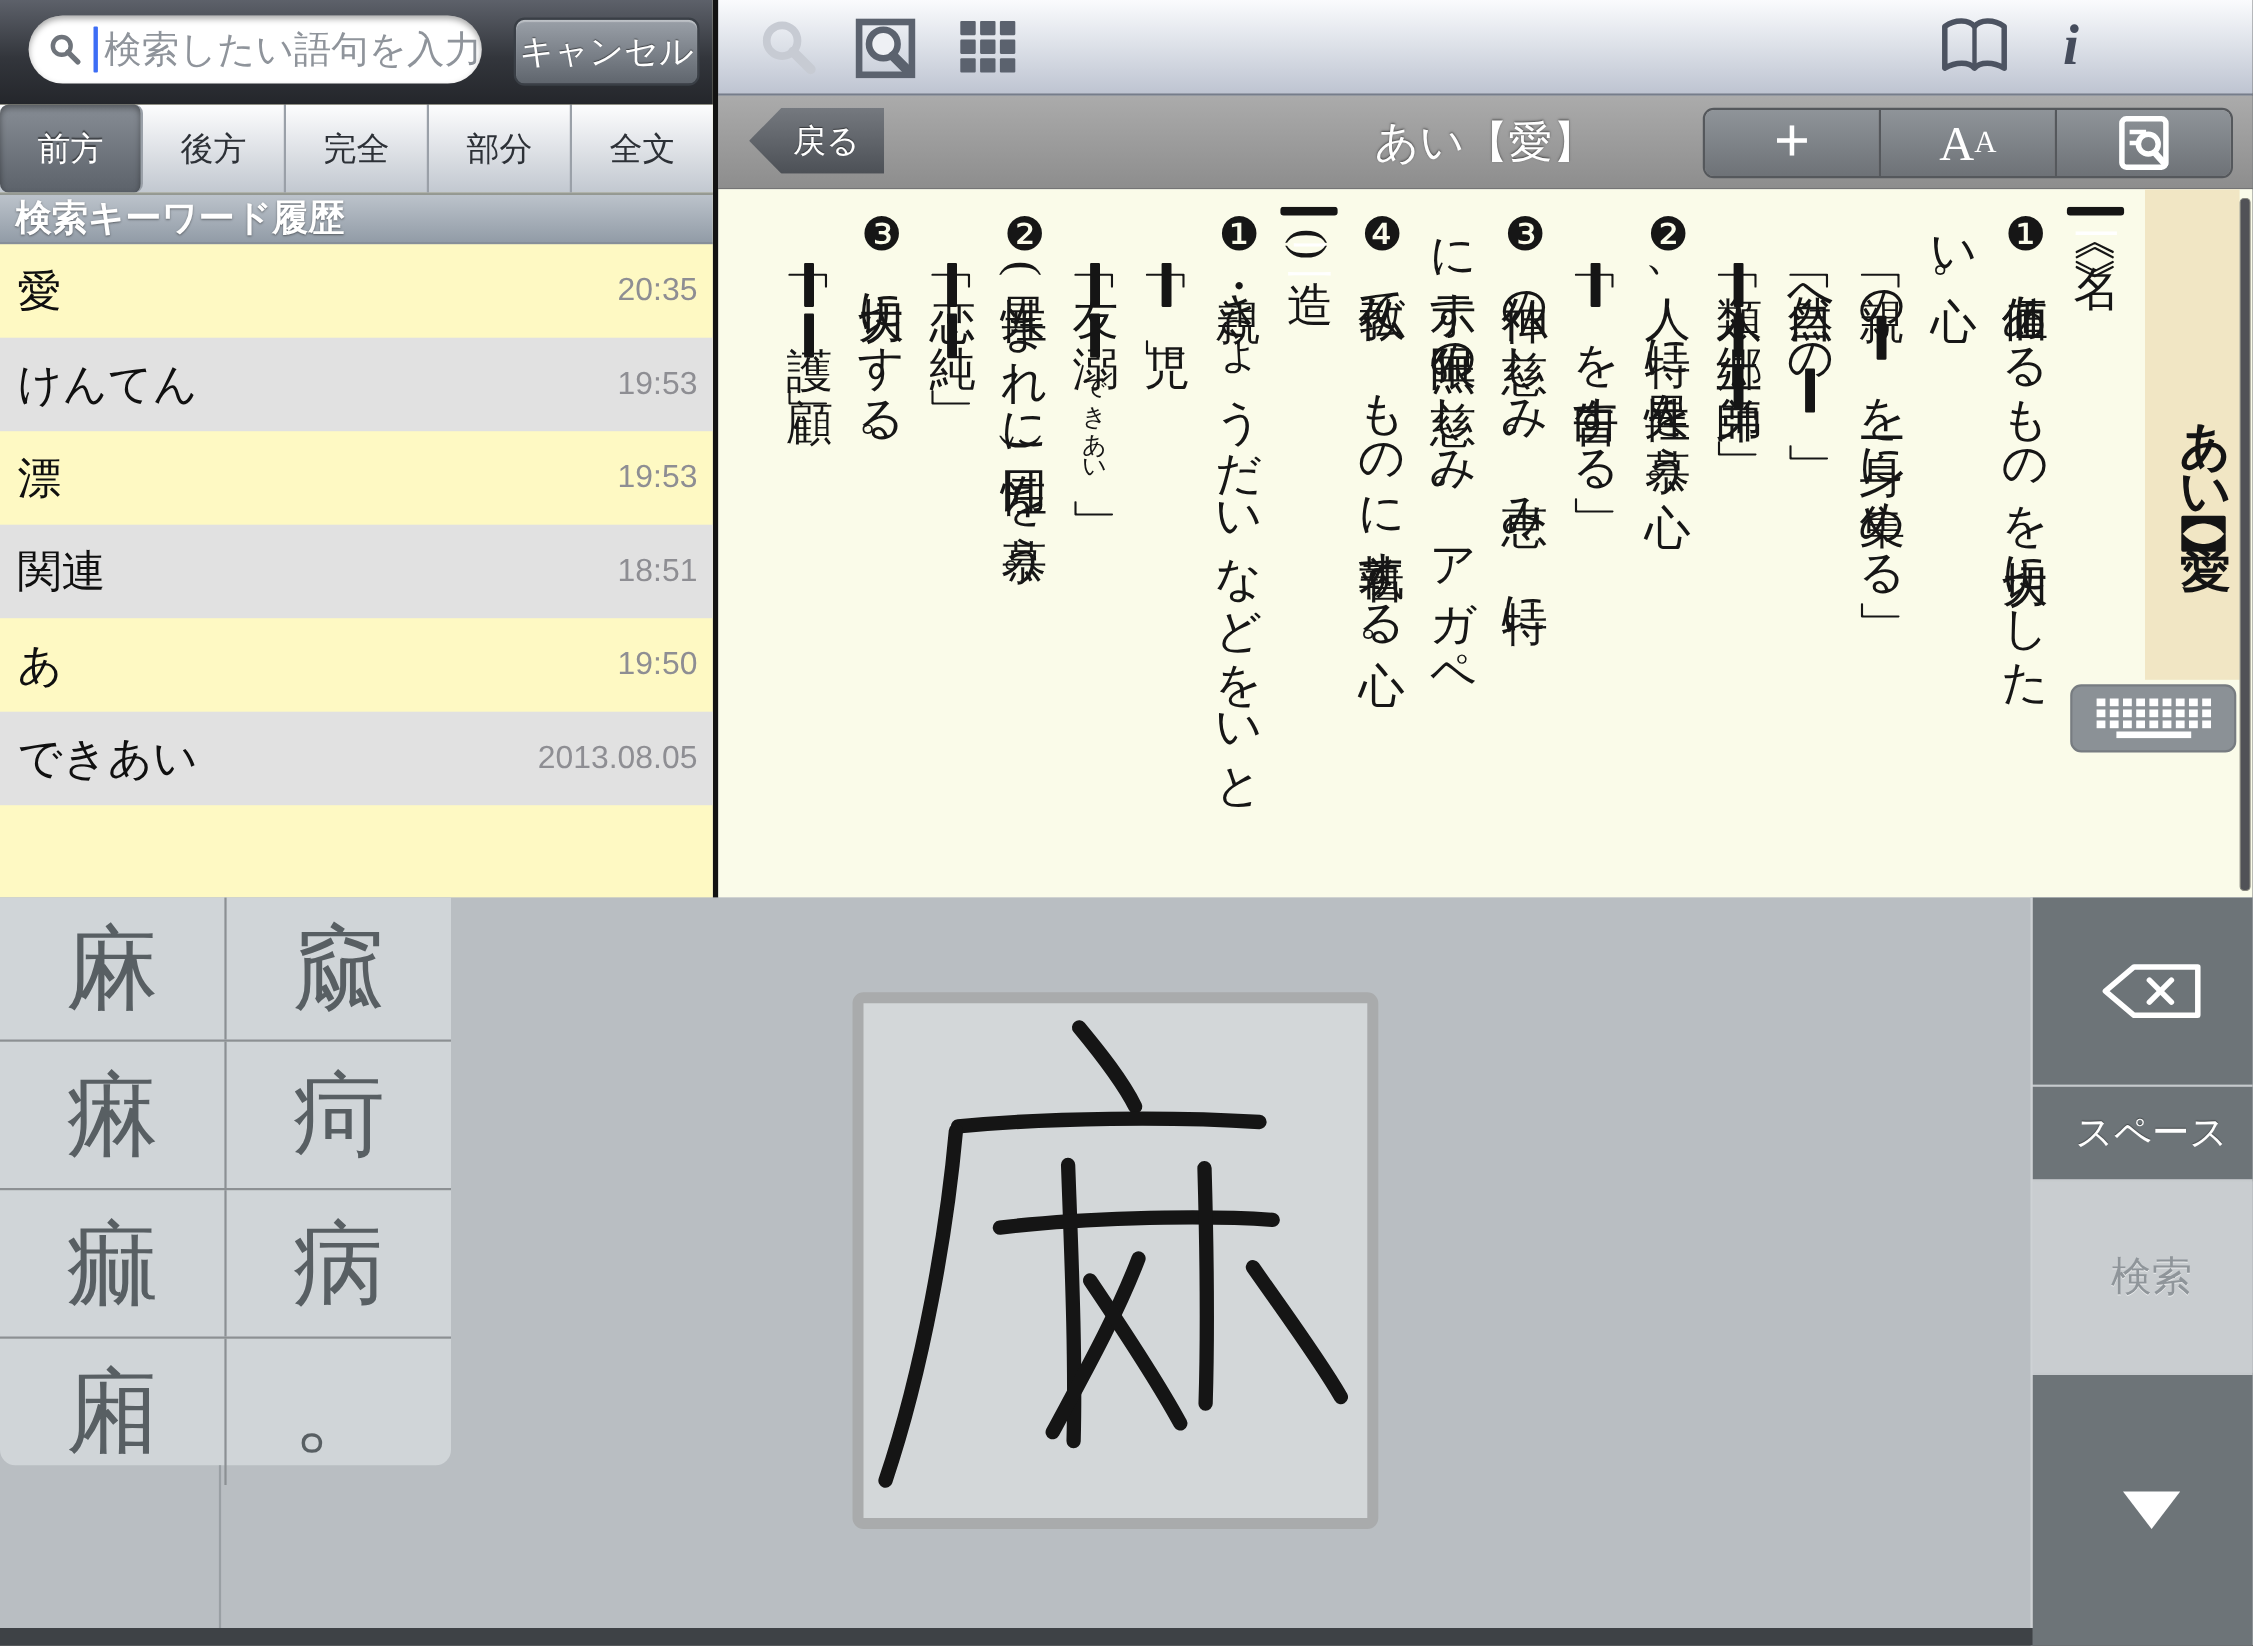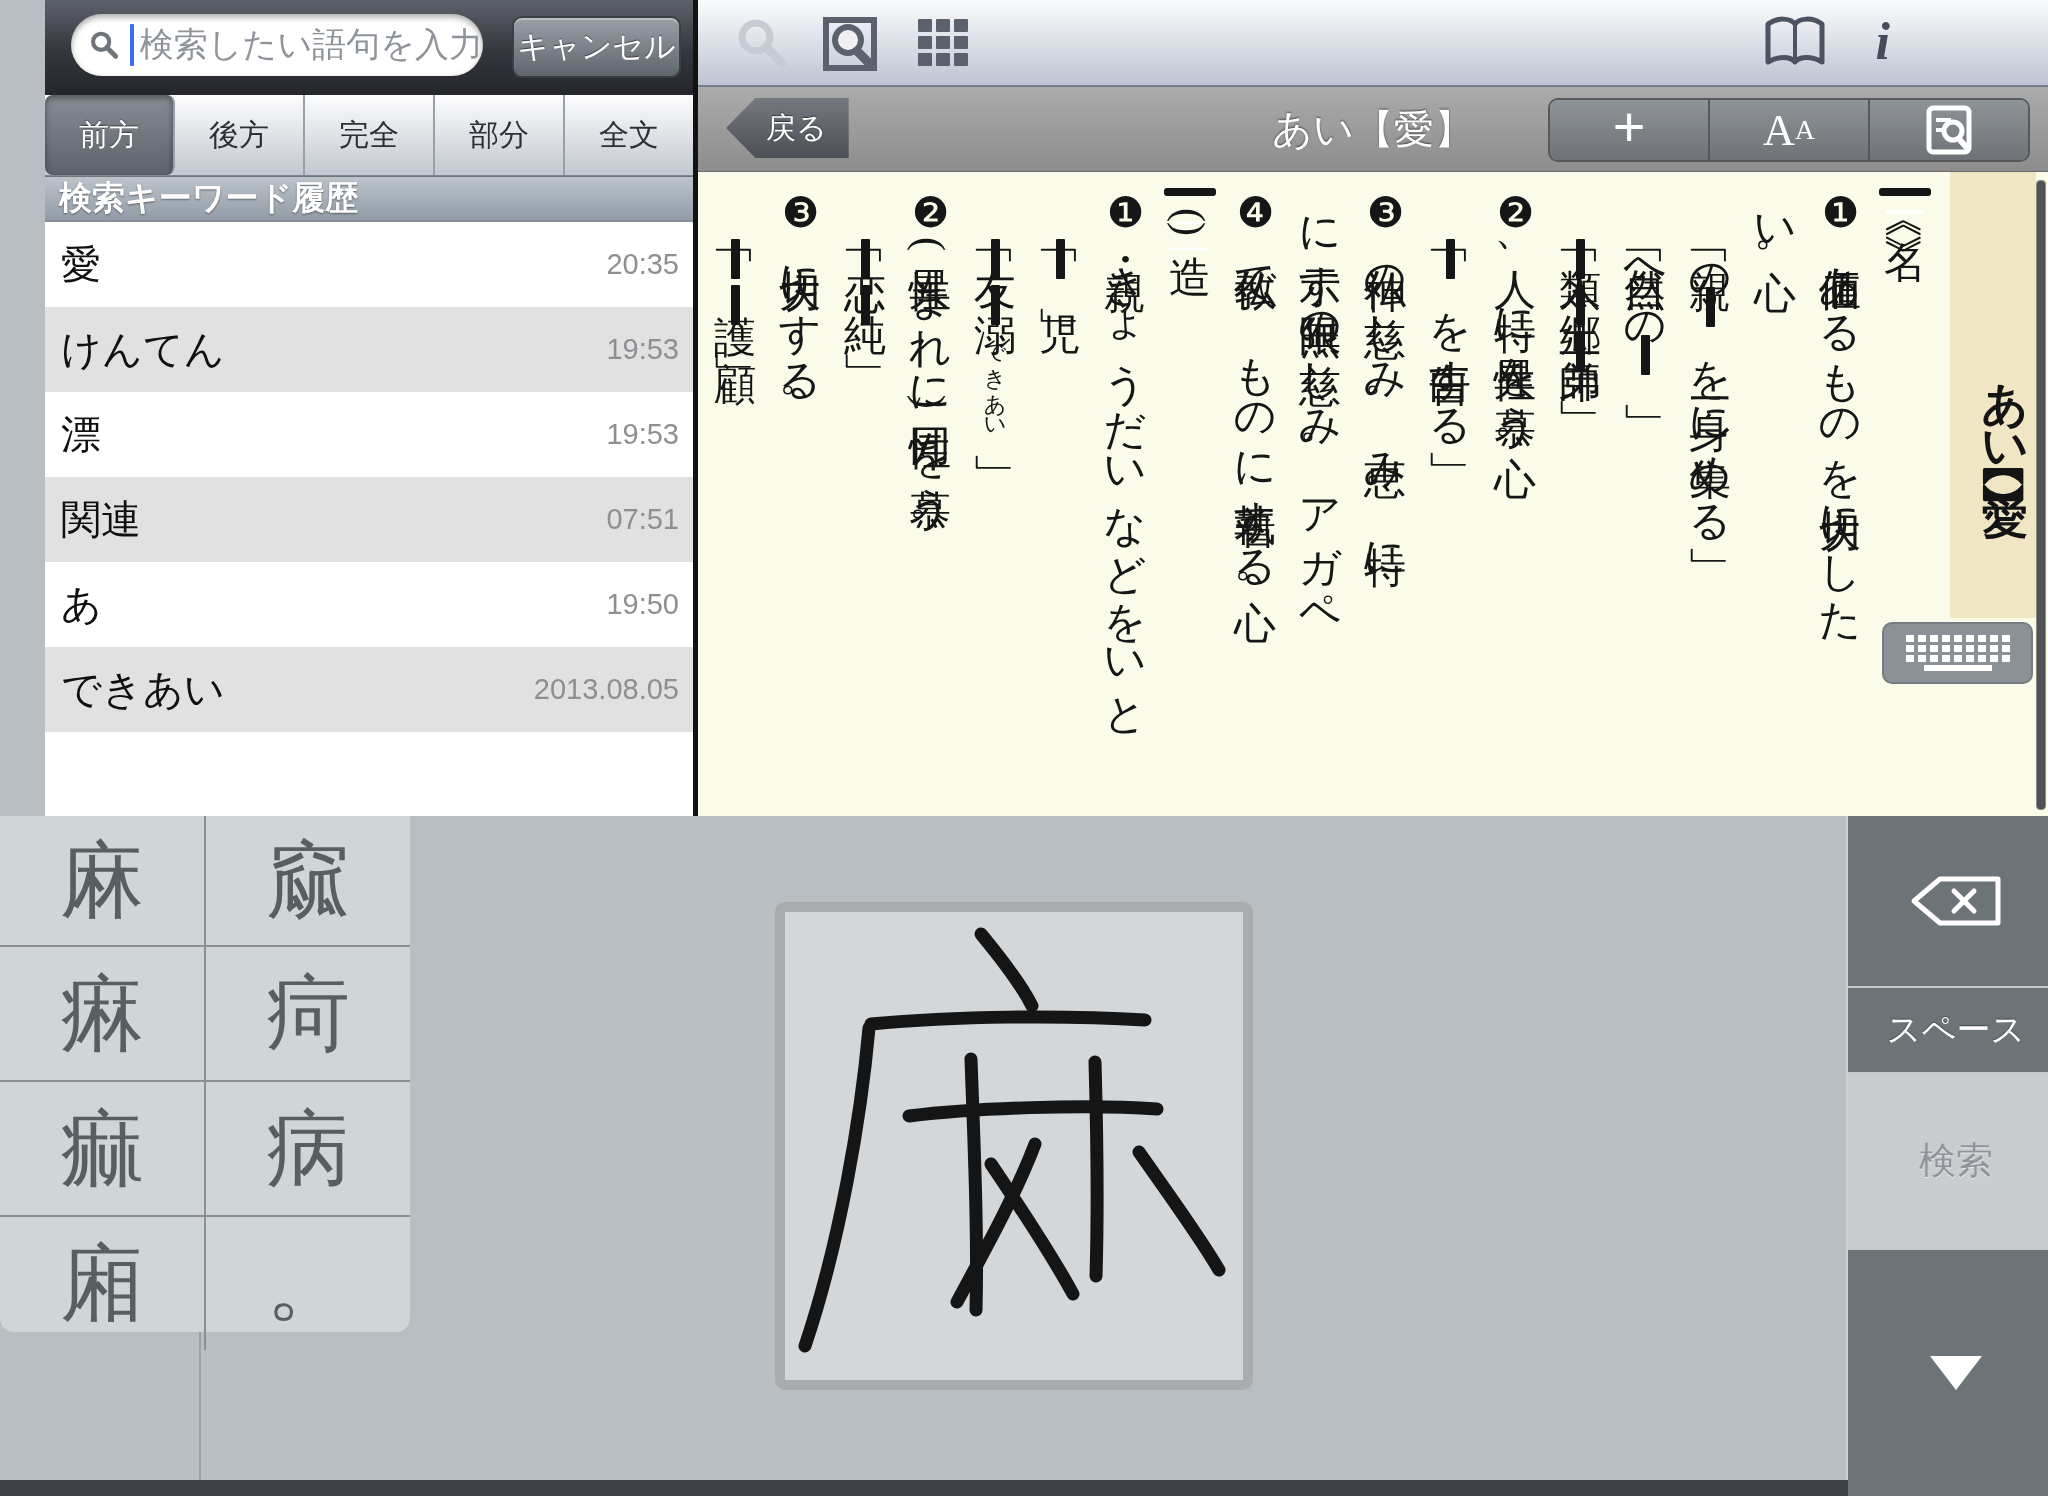--- a/index.html
+++ b/index.html
@@ -1,20 +1,20 @@
 <!DOCTYPE html>
 <html><head>
 <meta charset="utf-8">
 <style>
   html,body{margin:0;padding:0;background:#000;}
   #stage{position:relative;width:2048px;height:1496px;overflow:hidden;
          font-family:"Liberation Sans",sans-serif;background:#b9bec2;}
   
   #top{position:absolute;left:0;top:0;width:2048px;height:816px;display:flex;}
-  #left-panel{position:relative;width:648px;height:816px;background:#ffffff;flex:0 0 auto;margin-left:45px;}
+  #left-panel{position:relative;width:648px;height:816px;background:#fef9c3;flex:0 0 auto;}
   #panel-divider{width:5px;height:816px;background:#131313;flex:0 0 auto;}
   #right-panel{position:relative;flex:1;height:816px;display:flex;flex-direction:column;}
 
   
   #searchbar{position:relative;height:95px;background:linear-gradient(#5d616a,#33363c 55%,#24262b);}
   #search-field{position:absolute;left:26px;top:14px;width:412px;height:62px;background:#fff;
      border-radius:34px;box-shadow:inset 0 3px 6px rgba(0,0,0,.35);display:flex;align-items:center;}
   #search-field svg{margin-left:18px;}
   #caret{width:5px;height:42px;background:#3d6df5;margin-left:10px;border-radius:1px;}
   #ph{color:#8f949b;font-size:34px;margin-left:6px;white-space:nowrap;}
@@ -147,21 +147,21 @@
           <div class="hrow">
             <span class="hterm">けんてん</span>
             <span class="htime">19:53</span>
           </div>
           <div class="hrow">
             <span class="hterm">漂</span>
             <span class="htime">19:53</span>
           </div>
           <div class="hrow">
             <span class="hterm">関連</span>
-            <span class="htime">07:51</span>
+            <span class="htime">18:51</span>
           </div>
           <div class="hrow">
             <span class="hterm">あ</span>
             <span class="htime">19:50</span>
           </div>
           <div class="hrow">
             <span class="hterm">できあい</span>
             <span class="htime">2013.08.05</span>
           </div>
         </div>

